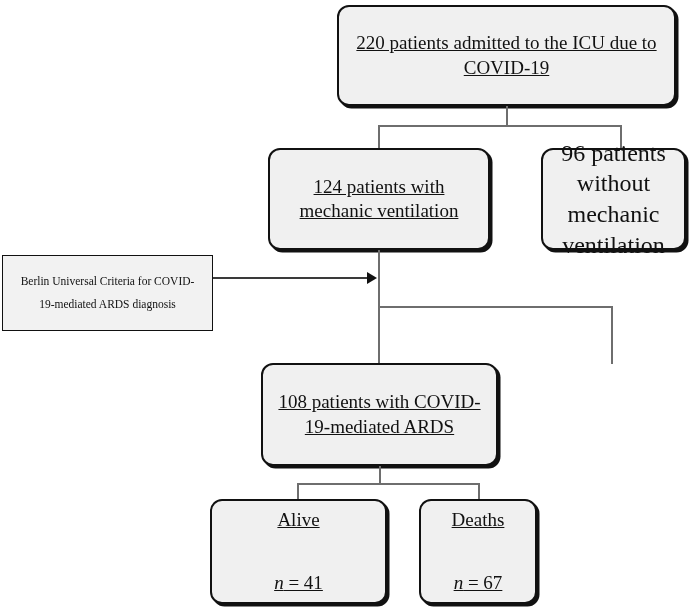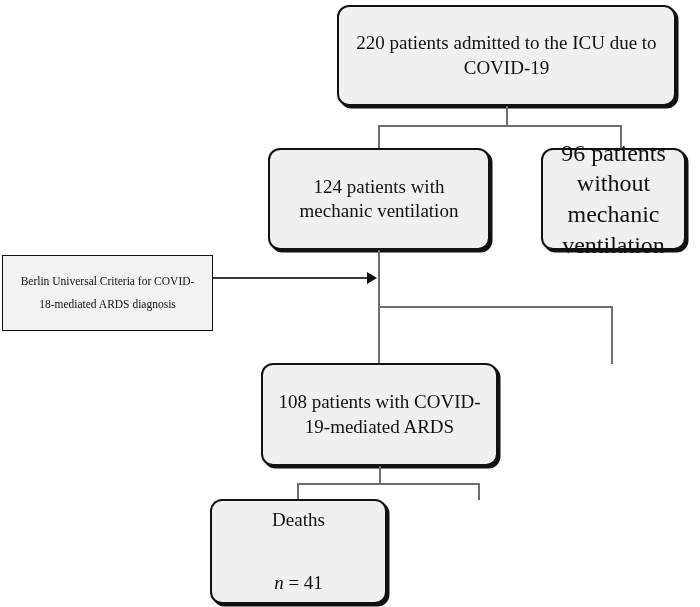--- a/index.html
+++ b/index.html
@@ -27,21 +27,21 @@
     justify-content: center;
     text-align: center;
     color: #111111;
     line-height: 1.28;
   }
   .node .txt {
     display: block;
     padding: 0 8px;
     white-space: pre-line;
   }
-  .node-main { font-size: 19px; }
+  .node-main { font-size: 19px; text-decoration: underline; }
   .node-small { font-size: 24px; }
 
   .criteria {
     position: absolute;
     box-sizing: border-box;
     background: #f2f2f2;
     border: 1.5px solid #111111;
     border-radius: 0;
     display: flex;
     align-items: center;
@@ -104,21 +104,21 @@
   </div>
 
   <div class="node node-small" style="left:541px; top:148px; width:145px; height:102px;">
     <span class="txt">96 patients
 without mechanic
 ventilation</span>
   </div>
 
   <div class="criteria" style="left:2px; top:255px; width:211px; height:76px;">
     <span class="txt">Berlin Universal Criteria for COVID-
-18-mediated ARDS diagnosis</span>
+19-mediated ARDS diagnosis</span>
   </div>
   <div class="arrow-line" style="left:213px; top:277px; width:155px;"></div>
   <div class="arrow-head" style="left:367px; top:272px;"></div>
 
   <div class="conn conn-v" style="left:378px; top:250px; height:58px;"></div>
   <div class="conn conn-h" style="left:378px; top:306px; width:234px;"></div>
   <div class="conn conn-v" style="left:378px; top:306px; height:58px;"></div>
   <div class="conn conn-v" style="left:611px; top:306px; height:58px;"></div>
 
   <div class="node node-main" style="left:261px; top:363px; width:237px; height:103px;align-items:center;">
@@ -127,19 +127,25 @@
   </div>
 
 
   <div class="conn conn-v" style="left:379px; top:466px; height:18px;"></div>
   <div class="conn conn-h" style="left:297px; top:483px; width:182px;"></div>
   <div class="conn conn-v" style="left:297px; top:483px; height:17px;"></div>
   <div class="conn conn-v" style="left:478px; top:483px; height:17px;"></div>
 
   <div class="node node-main" style="left:210px; top:499px; width:177px; height:105px;">
     <span class="txt">
-      <span class="stat-label">Deaths</span>
+      <span class="stat-label">Alive</span>
       <span class="stat-n"><span class="ital">n</span><span> = 41</span></span>
     </span>
   </div>
 
+  <div class="node node-main" style="left:419px; top:499px; width:118px; height:105px;">
+    <span class="txt">
+      <span class="stat-label">Deaths</span>
+      <span class="stat-n"><span class="ital">n</span><span> = 67</span></span>
+    </span>
+  </div>
 
 </div>
 
 </body></html>

